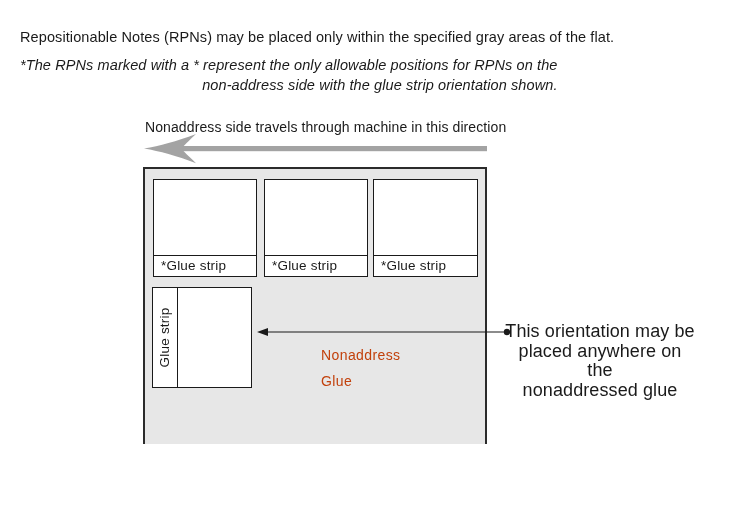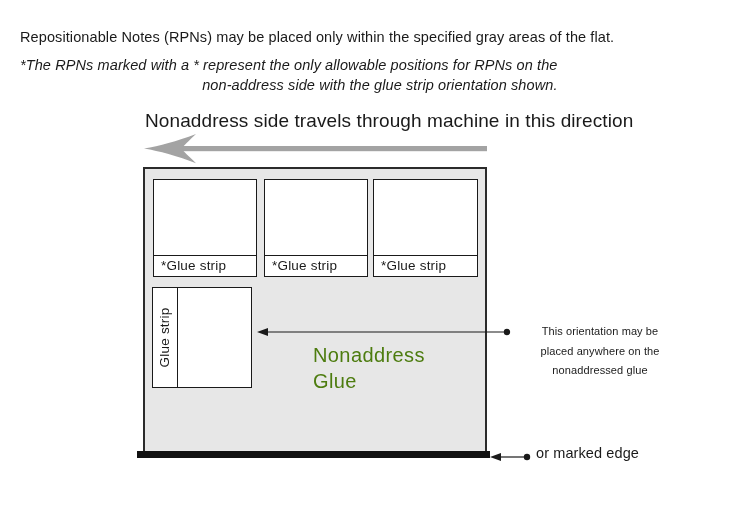--- a/index.html
+++ b/index.html
@@ -1,33 +1,33 @@
 <!DOCTYPE html>
 <html><head>
 <meta charset="utf-8">
 <style>
   html,body { margin:0; padding:0; background:#fff; }
   .page {
-    position:relative; width:738px; height:505px; background:#ffffff;
+    position:relative; width:738px; height:444px; background:#ffffff;
     font-family:"Liberation Sans","DejaVu Sans",sans-serif;
     color:#1a1a1a; overflow:hidden;
   }
   .intro {
     position:absolute; left:20px; top:27px;
     font-size:14.5px; line-height:20px; letter-spacing:0.1px;
   }
   .footnote {
     position:absolute; left:20px; top:55px;
     font-size:14.5px; font-style:italic; line-height:20px; letter-spacing:0.1px;text-align:right;
   }
   .footnote .line2 { padding-left:5px; }
 
   .direction-label {
-    position:absolute; left:145px; top:111px;
-    font-size:19px; line-height:20px; letter-spacing:0.1px;
+    position:absolute; left:145px; top:117px;
+    font-size:14px; line-height:20px; letter-spacing:0.1px;
   }
   .machine-arrow { position:absolute; left:143px; top:133px; }
 
   .flat {
     position:absolute; left:143px; top:167px; width:344px; height:287px;
     background:#e7e7e7; border:2px solid #2b2b2b; box-sizing:border-box;
   }
   .rpn-box {
     position:absolute; top:10px; height:98px;
     background:#ffffff; border:1.5px solid #1a1a1a; box-sizing:border-box;
@@ -48,28 +48,28 @@
   .glue-strip-v {
     position:absolute; left:0; top:0; bottom:0; width:25px;
     border-right:1.5px solid #1a1a1a; box-sizing:border-box;
     display:flex; align-items:center; justify-content:center;
   }
   .glue-strip-v span {
     transform:rotate(-90deg); white-space:nowrap;
     font-size:13.5px; letter-spacing:0.2px;
   }
   .flat-label {
-    position:absolute; left:168px; top:173px;
-    font-size:20px; line-height:26px; color:#4d7c0f; letter-spacing:0.4px;
+    position:absolute; left:176px; top:173px;
+    font-size:14px; line-height:26px; color:#c2410c; letter-spacing:0.4px;
   }
 
   .orientation-arrow { position:absolute; left:257px; top:325px; }
   .orientation-note {
     position:absolute; left:505px; top:322px; width:190px;
-    font-size:11px; line-height:19.5px; text-align:center; letter-spacing:0.1px;
+    font-size:18px; line-height:19.5px; text-align:center; letter-spacing:0.1px;
   }
 
   .bound-edge-bar {
     position:absolute; left:137px; top:451px; width:353px; height:7px;
     background:#111111;
   }
   .bottom-arrow { position:absolute; left:490px; top:450px; }
   .bottom-note {
     position:absolute; left:536px; top:444px;
     font-size:14.5px; line-height:19.5px; letter-spacing:0.1px;

